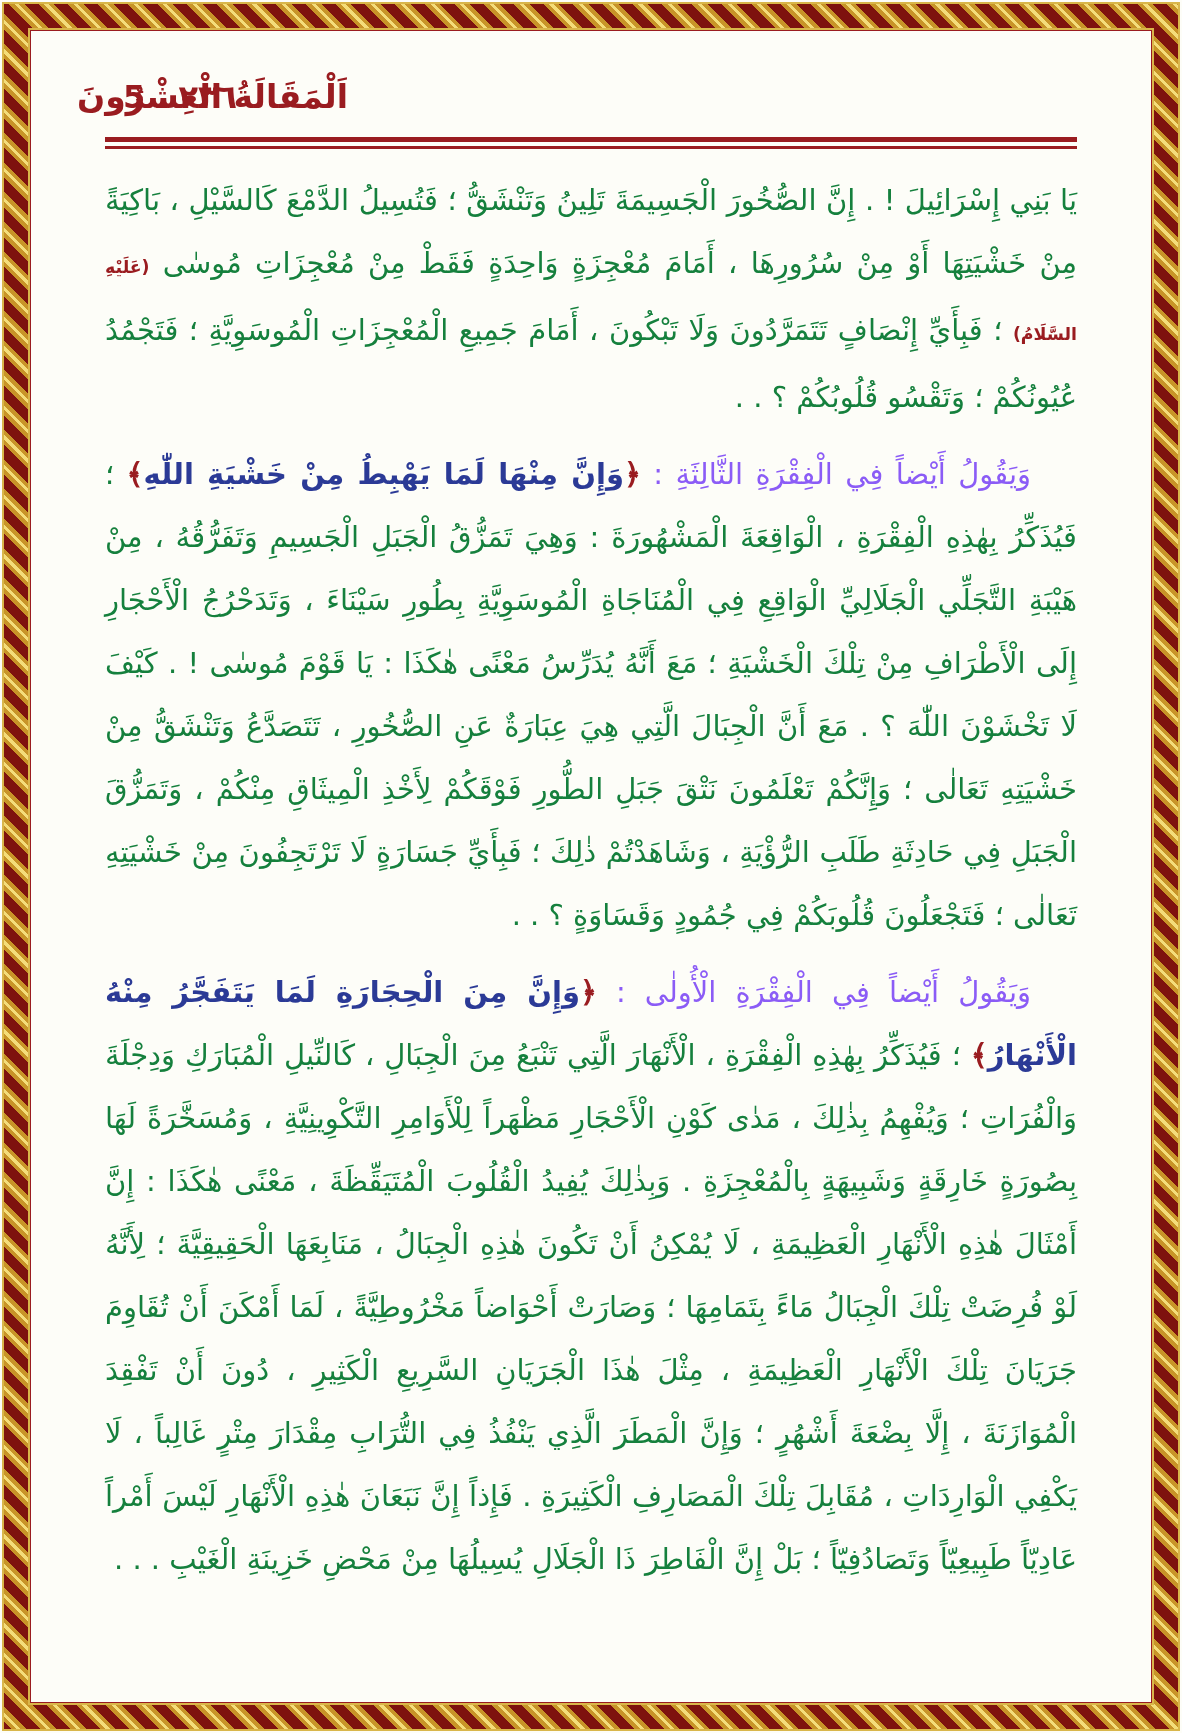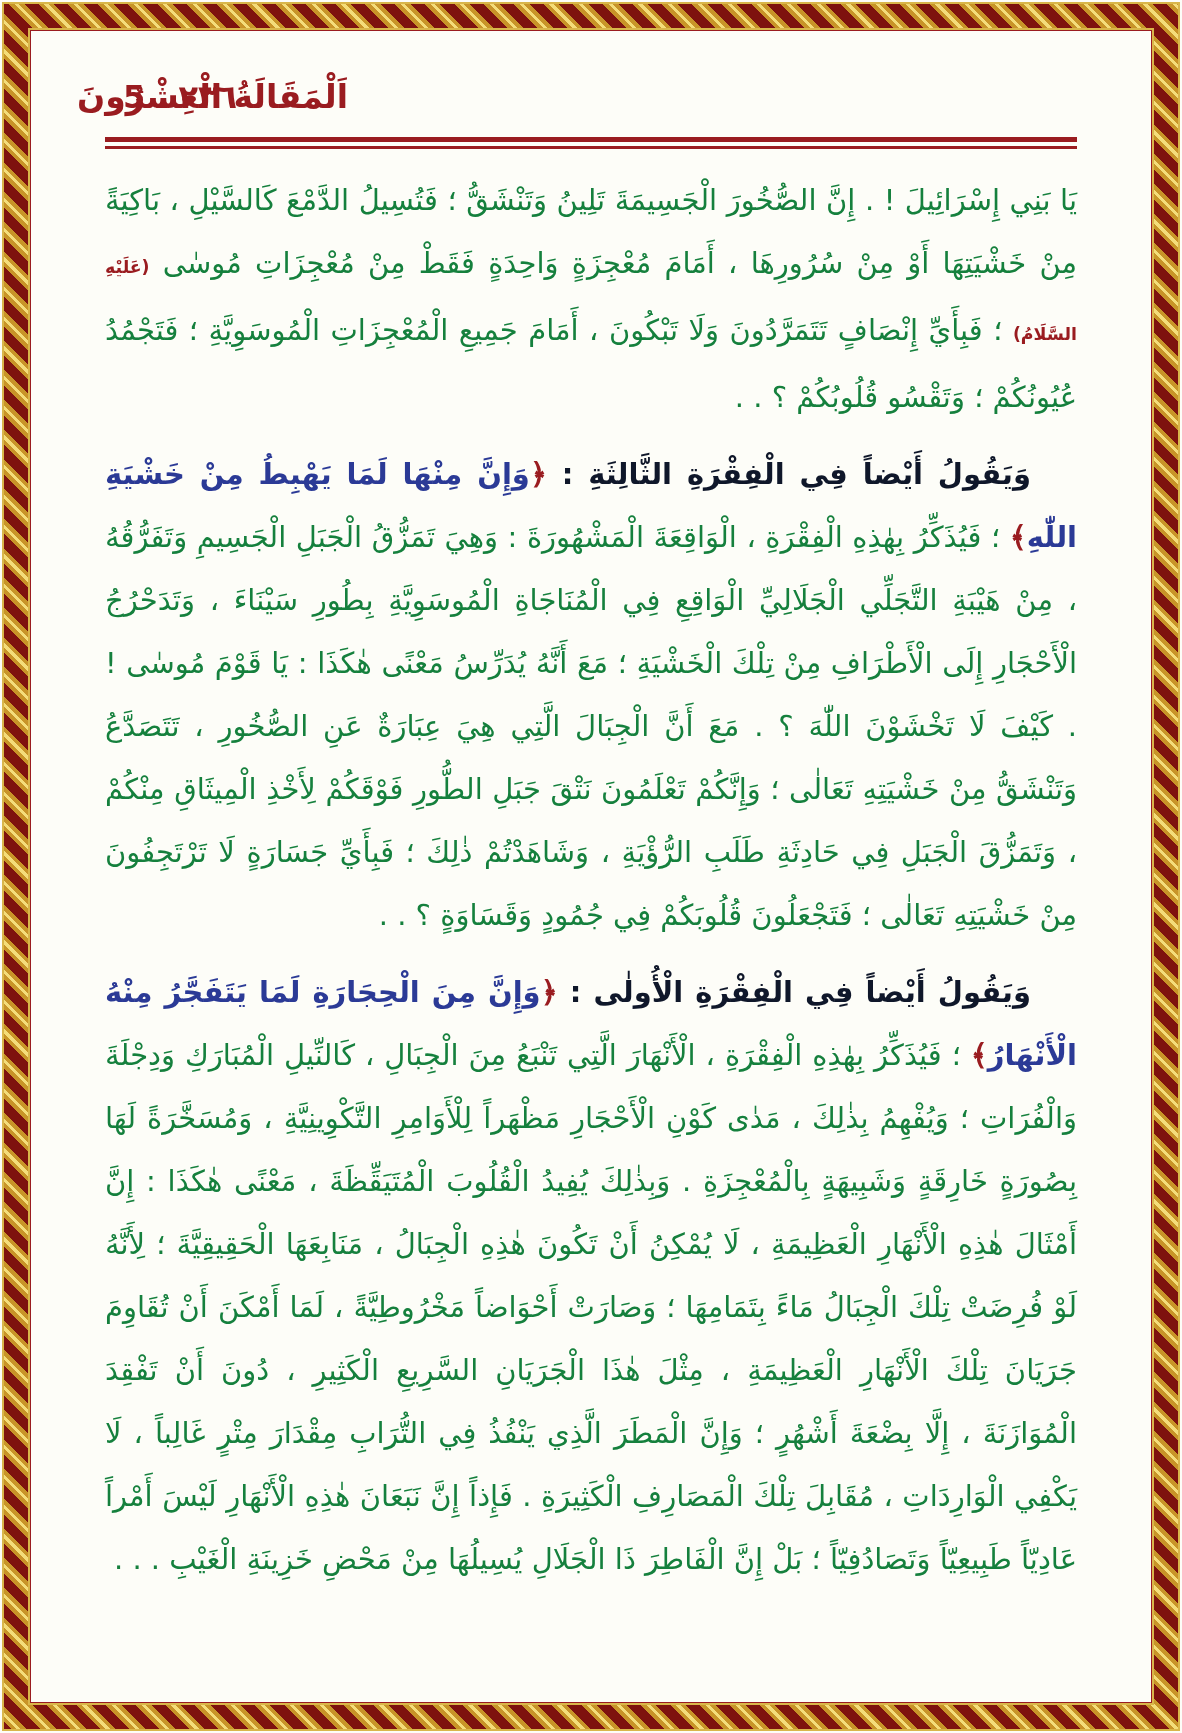--- a/index.html
+++ b/index.html
@@ -78,21 +78,21 @@
   .body-text{
     margin:20px 28px 0 28px;
     font-size:29px;
     line-height:63px;
     color:#1c1c1c;
     text-align:justify;
   }
   .body-text p{margin:0 0 14px 0;}
   .body-text p.indent{text-indent:46px;}
   .seg-black{color:#15803d;}
-  .seg-red{color:#0f172a;font-weight:bold;}
+  .seg-red{color:#8b5cf6;font-weight:normal;}
   .seg-blue{color:#2b3a96;font-weight:bold;}
   .seg-bracket{color:#9a1c20;font-weight:bold;}
   .seg-seal{
     color:#9a1c20;
     font-weight:bold;
     font-size:0.6em;
   }
 </style>
 </head>
 <body>

